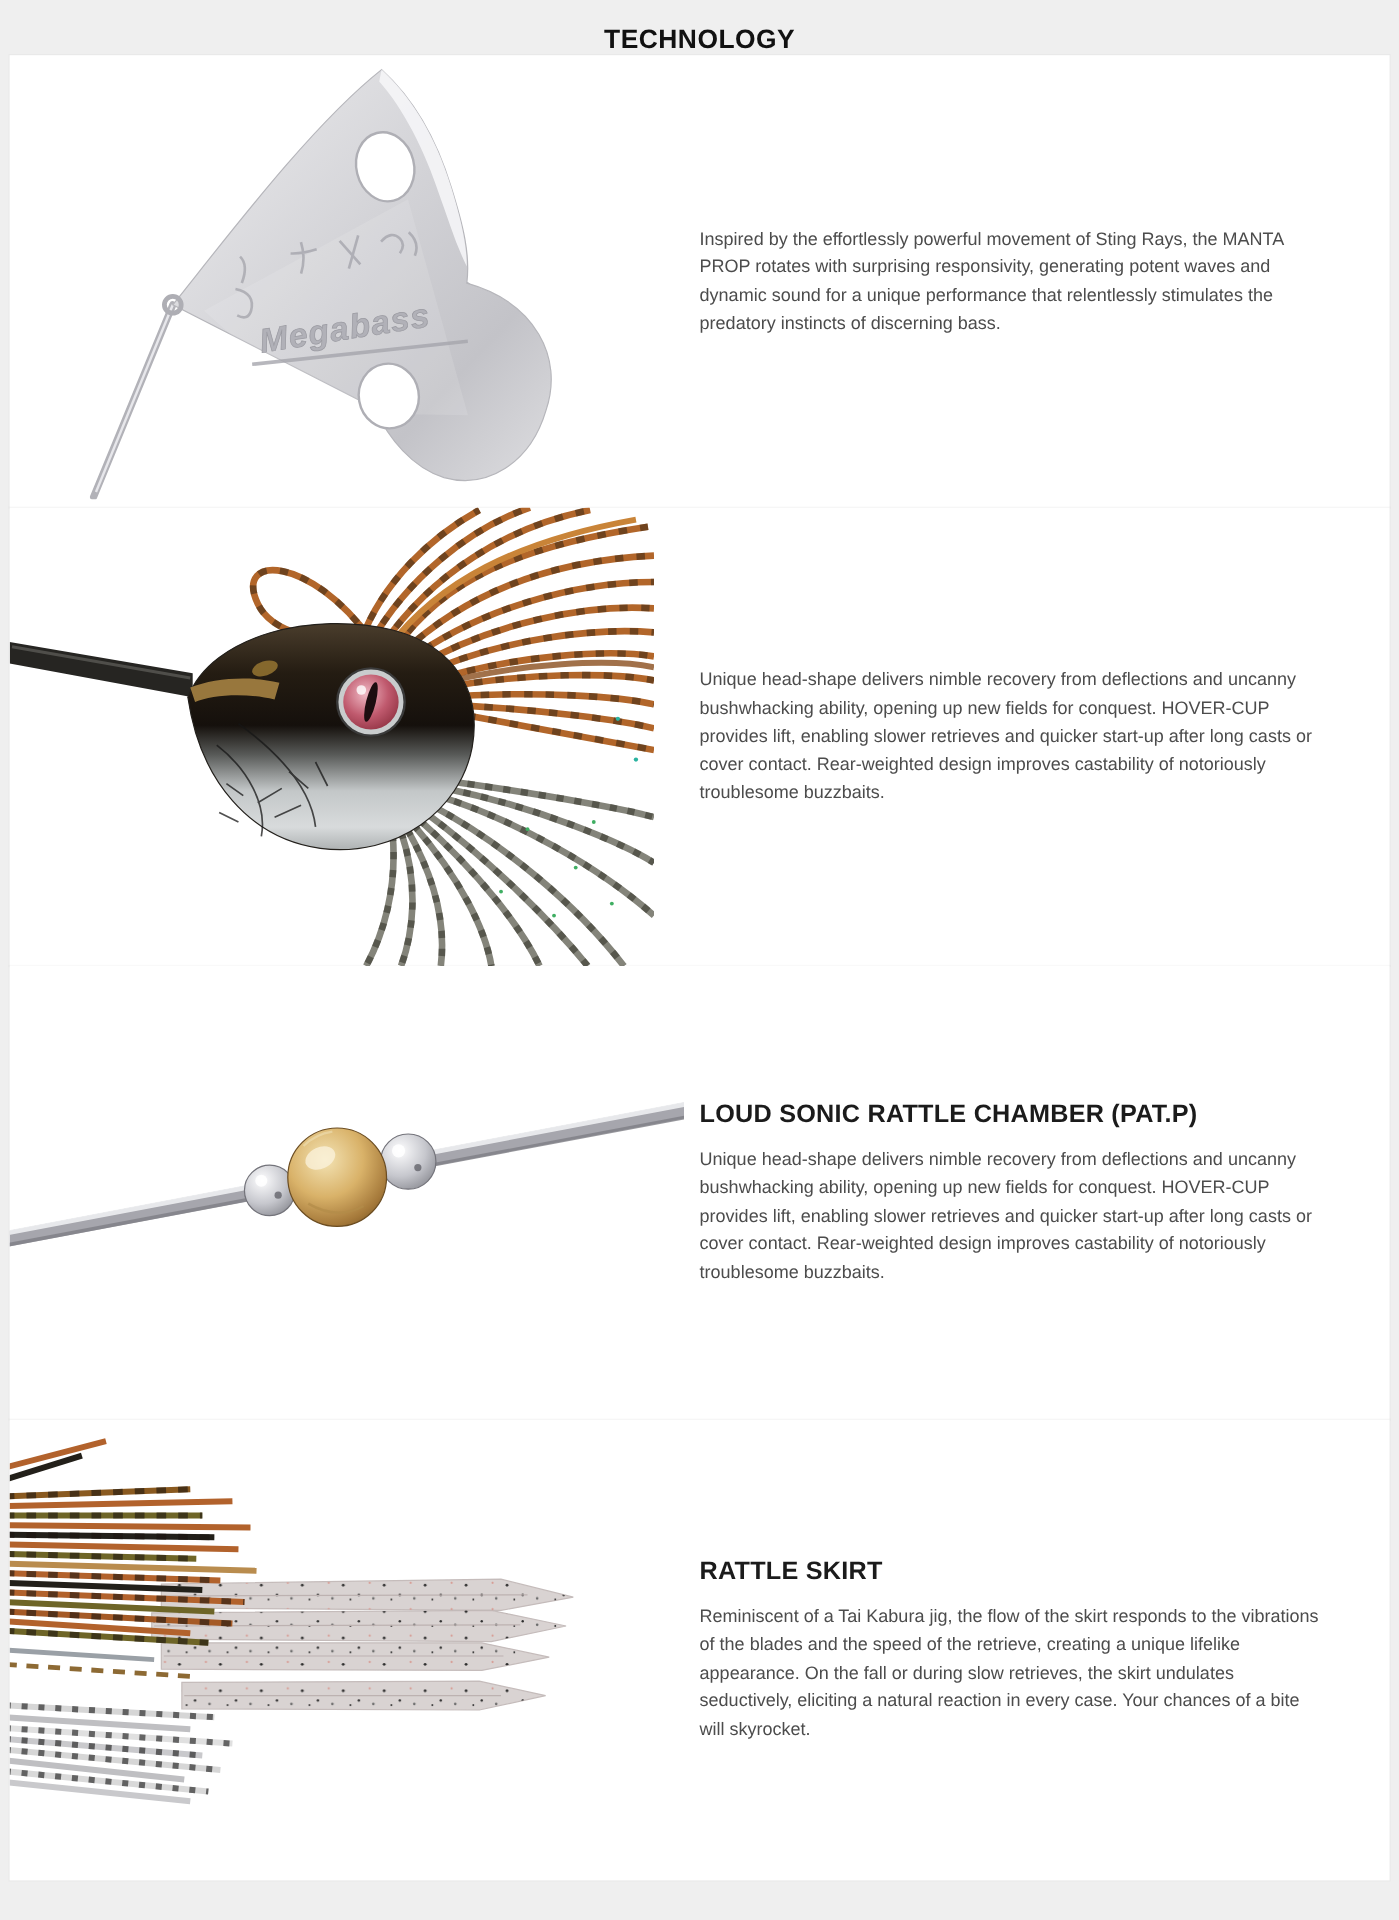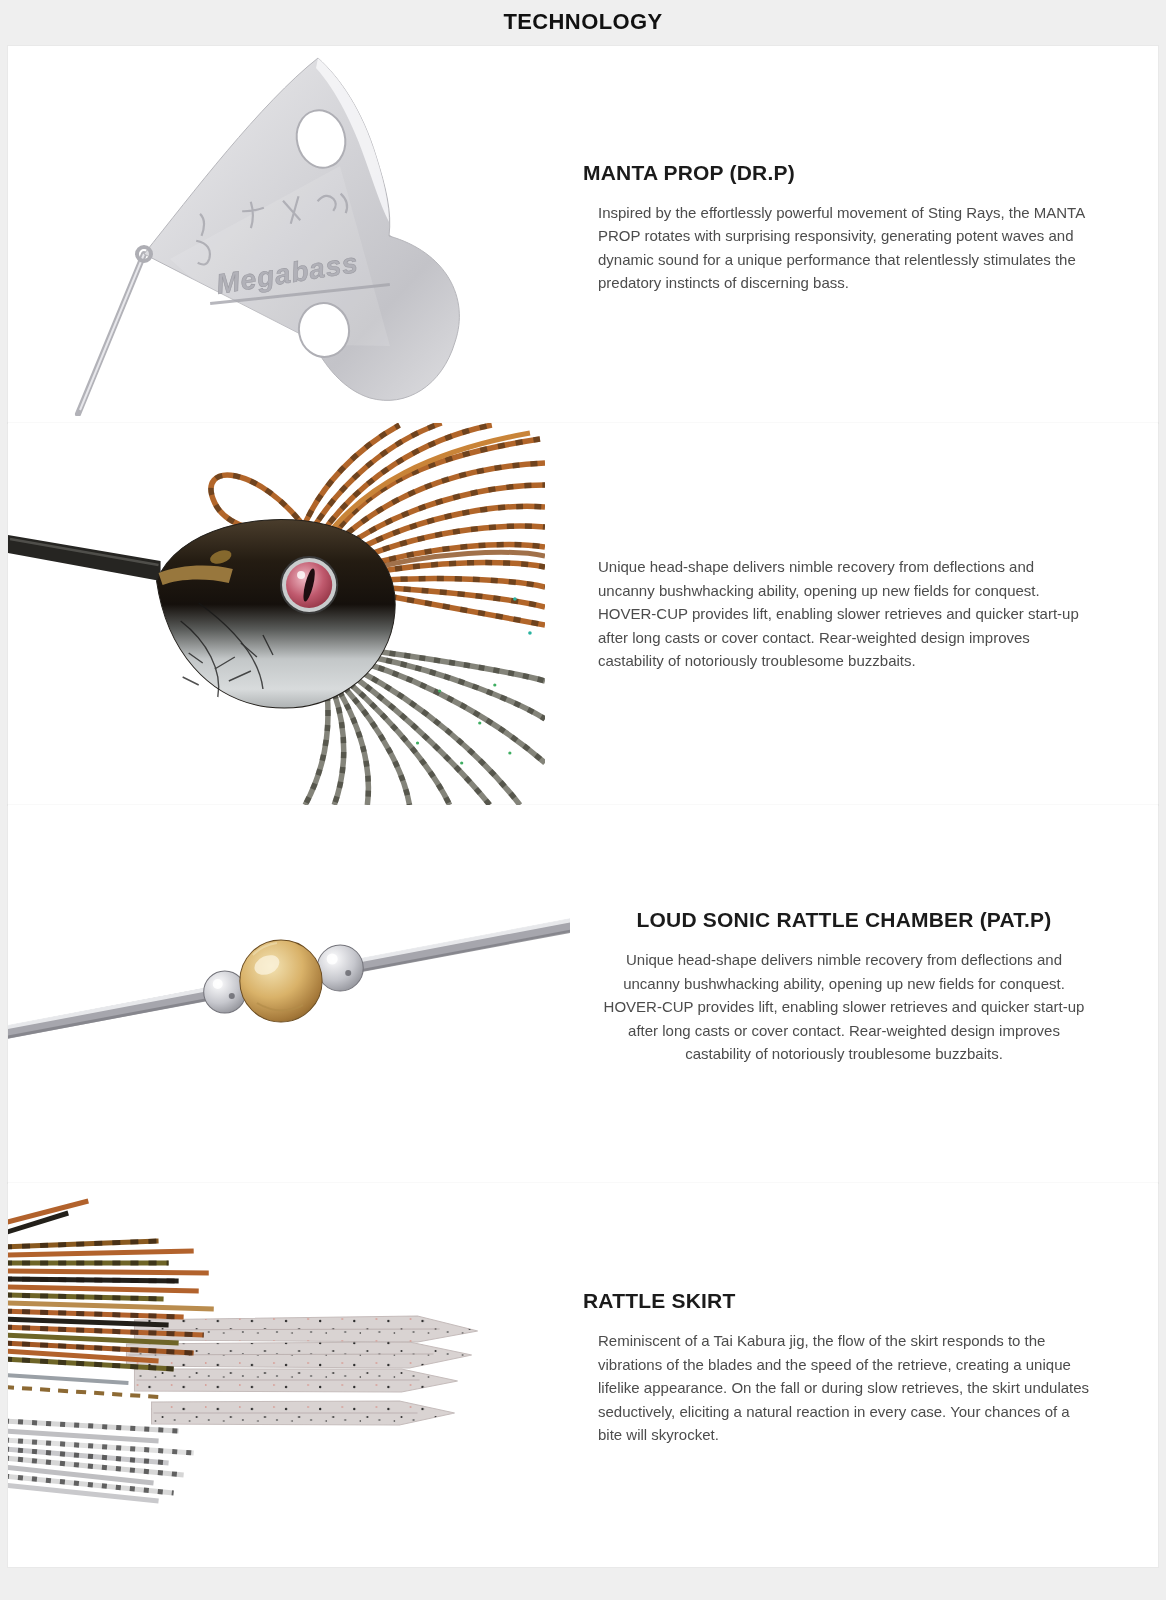--- a/index.html
+++ b/index.html
@@ -3,42 +3,42 @@
 <meta charset="utf-8">
 <style>
   html,body{margin:0;padding:0;}
   body{
     width:1166px; min-height:1600px;
     background:#efefef;
     font-family:"Liberation Sans", sans-serif;
   }
   .page{width:1166px; padding-bottom:12px;}
   .page-title{
-    height:46px; box-sizing:border-box; margin:0; padding-top:9px;
+    height:46px; box-sizing:border-box; margin:0; padding-top:20px;
     text-align:center; font-size:22px; font-weight:700; color:#111;
     letter-spacing:.4px;
   }
   section.tech{
     margin:0 8px; background:#fff; display:flex; align-items:center;
     overflow:hidden; position:relative;
     box-shadow:0 0 0 1px rgba(0,0,0,0.025);
   }
   .s1{height:377px; margin-bottom:7px;}
   .s2{height:382px; margin-bottom:6px;}
-  .s3{height:378px; margin-bottom:8px;text-align:center;}
+  .s3{height:378px; margin-bottom:8px;}
   .s4{height:384px;}
   .media{flex:none; width:575px; height:100%; position:relative;}
   .media svg{position:absolute; top:0; left:0;}
   .s1 .media svg{left:52px; top:8px;}
   .copy{flex:none; width:522px; padding-right:20px;}
   .copy h2{
     margin:0 0 13px; font-size:21px; font-weight:700; color:#1b1b1b;
     letter-spacing:.2px; line-height:26px;
   }
-  .copy p{margin:15px; font-size:15px; line-height:23.5px; color:#4c4c4c;}
+  .copy p{margin:0; font-size:15px; line-height:23.5px; color:#4c4c4c;}
 </style>
 </head>
 <body>
 
 <div class="page">
 
   <h1 class="page-title">TECHNOLOGY</h1>
 
   <section class="tech s1">
     <div class="media">
@@ -74,21 +74,20 @@
           <path d="M262,152 q10,-8 16,0 q4,6 -2,12 m10,-16 q8,10 2,20"></path>
         </g>
 
         <text x="158" y="240" transform="rotate(-9 158 240)" font-size="28" font-weight="700" font-style="italic" fill="#b1b1b8" stroke="#9a9aa1" stroke-width="0.6" letter-spacing="1">Megabass</text>
         <path d="M150,248 L330,232" transform="rotate(-1 240 240)" stroke="#a6a6ad" stroke-width="3" opacity="0.8"></path>
 
         <circle cx="84" cy="200" r="7" fill="none" stroke="#aeaeb4" stroke-width="4"></circle>
       </svg>
     </div>
     <div class="copy">
-      <h2>MANTA PROP (DR.P)</h2>
       <p>Inspired by the effortlessly powerful movement of Sting Rays, the MANTA PROP rotates with surprising responsivity, generating potent waves and dynamic sound for a unique performance that relentlessly stimulates the predatory instincts of discerning bass.</p>
     </div>
   </section>
 
   <section class="tech s2">
     <div class="media">
       <svg width="537" height="382" viewBox="0 0 535 382" preserveAspectRatio="none">
         <defs>
           <linearGradient id="headgrad" x1="0" y1="0" x2="0" y2="1">
             <stop offset="0" stop-color="#4a3d2c"></stop>

